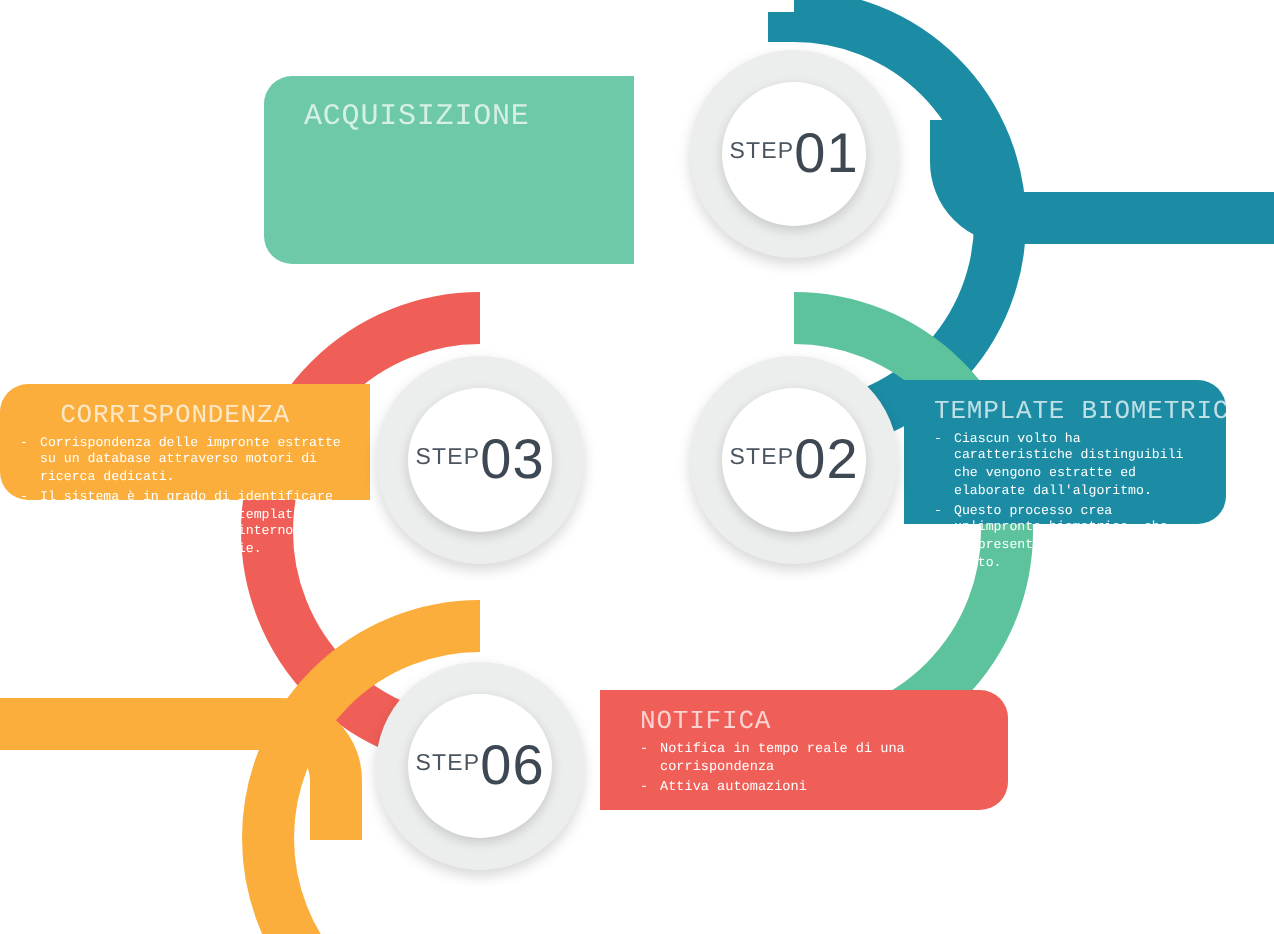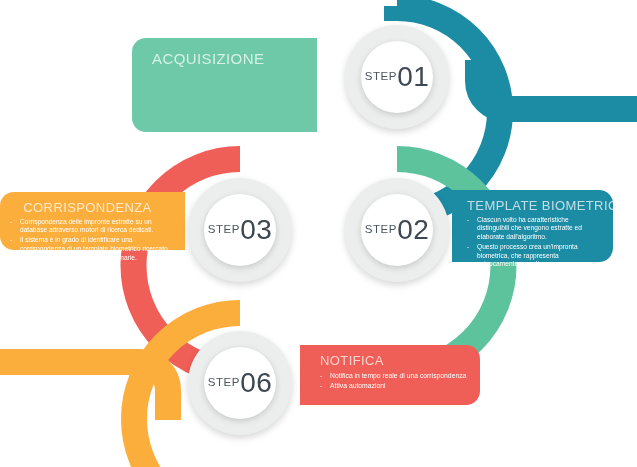--- a/index.html
+++ b/index.html
@@ -11,20 +11,21 @@
     position:relative;
   }
   #stage{position:absolute;inset:0;width:637px;height:467px;}
   #ribbon-layer{position:absolute;left:0;top:0;width:637px;height:467px;}
 
   
   .panel{
     position:absolute;
     box-sizing:border-box;
     color:#ffffff;
+    font-family:Liberation Mono, monospace;
   }
   .panel .p-title{
     color:rgba(255,255,255,.72);
     letter-spacing:.4px;
     line-height:1.05;
     font-weight:400;
     margin:0 0 3px 0;
     white-space:nowrap;
   }
   .panel .p-body{
@@ -68,21 +69,21 @@
     left:0px;top:192px;width:185px;height:58px;
     background:#fbae3c;
     border-radius:14px 0 0 14px;
     padding:9px 14px 8px 10px;
   }
   #panel-3 .p-title{font-size:13px;text-align:center;padding-right:6px;}
   #panel-3 li{font-size:6.6px;}
 
   
   #panel-4{
-    left:300px;top:345px;width:180px;height:60px;
+    left:300px;top:345px;width:204px;height:60px;
     background:#f05f57;
     border-radius:0 14px 14px 0;
     padding:9px 12px 8px 20px;
   }
   #panel-4 .p-title{font-size:13px;}
   #panel-4 li{font-size:6.8px;}
 
   
   .node{
     position:absolute;

